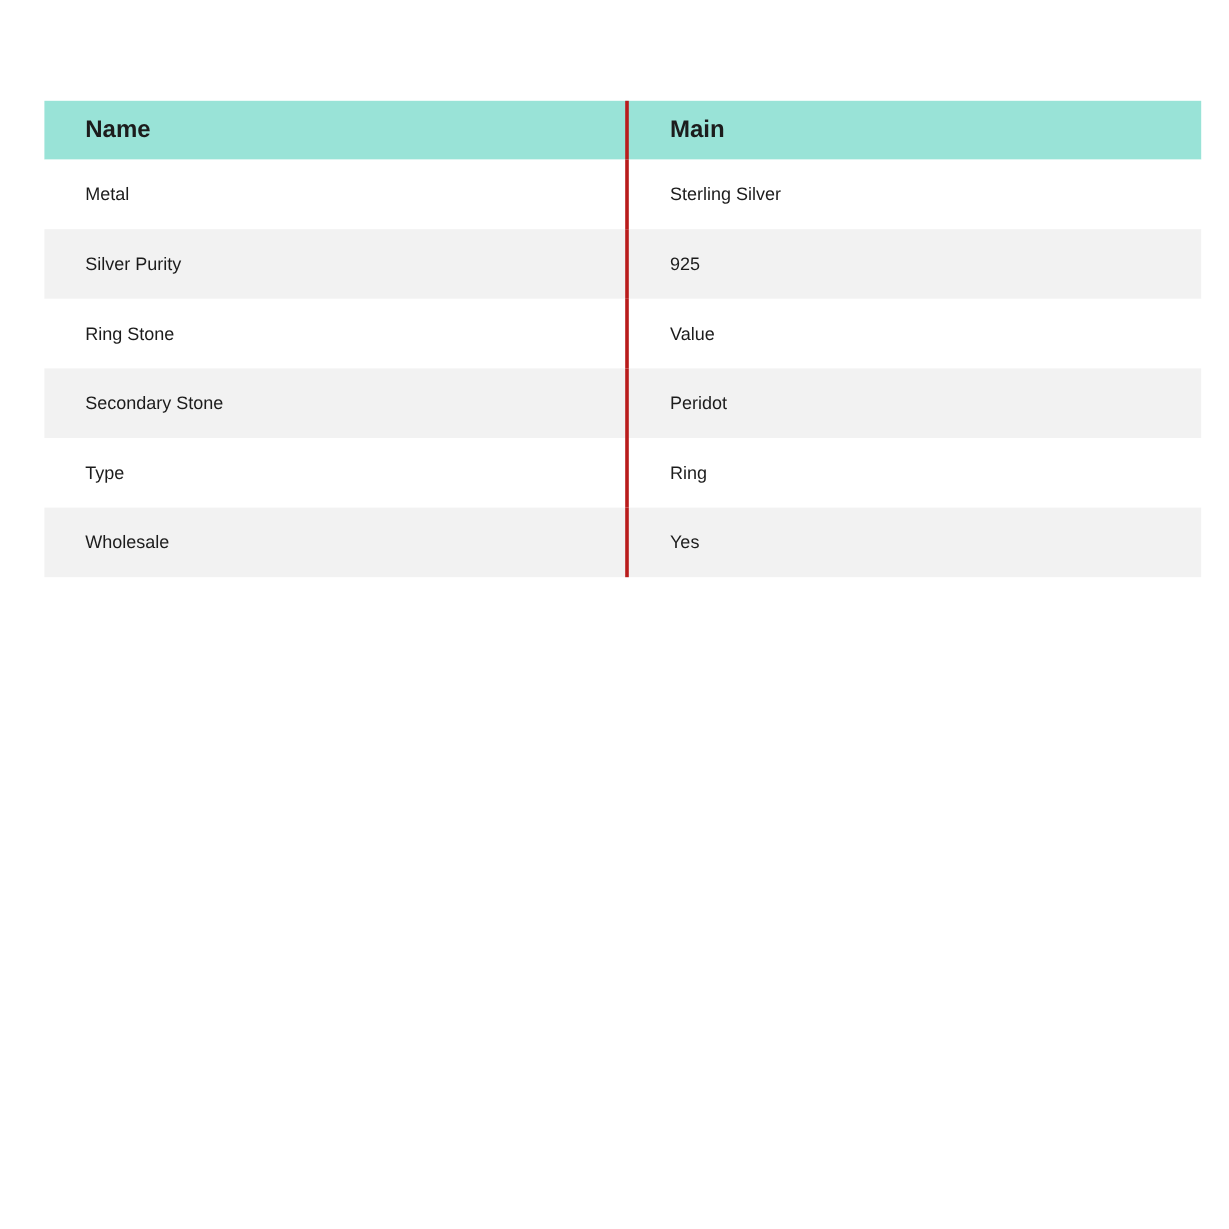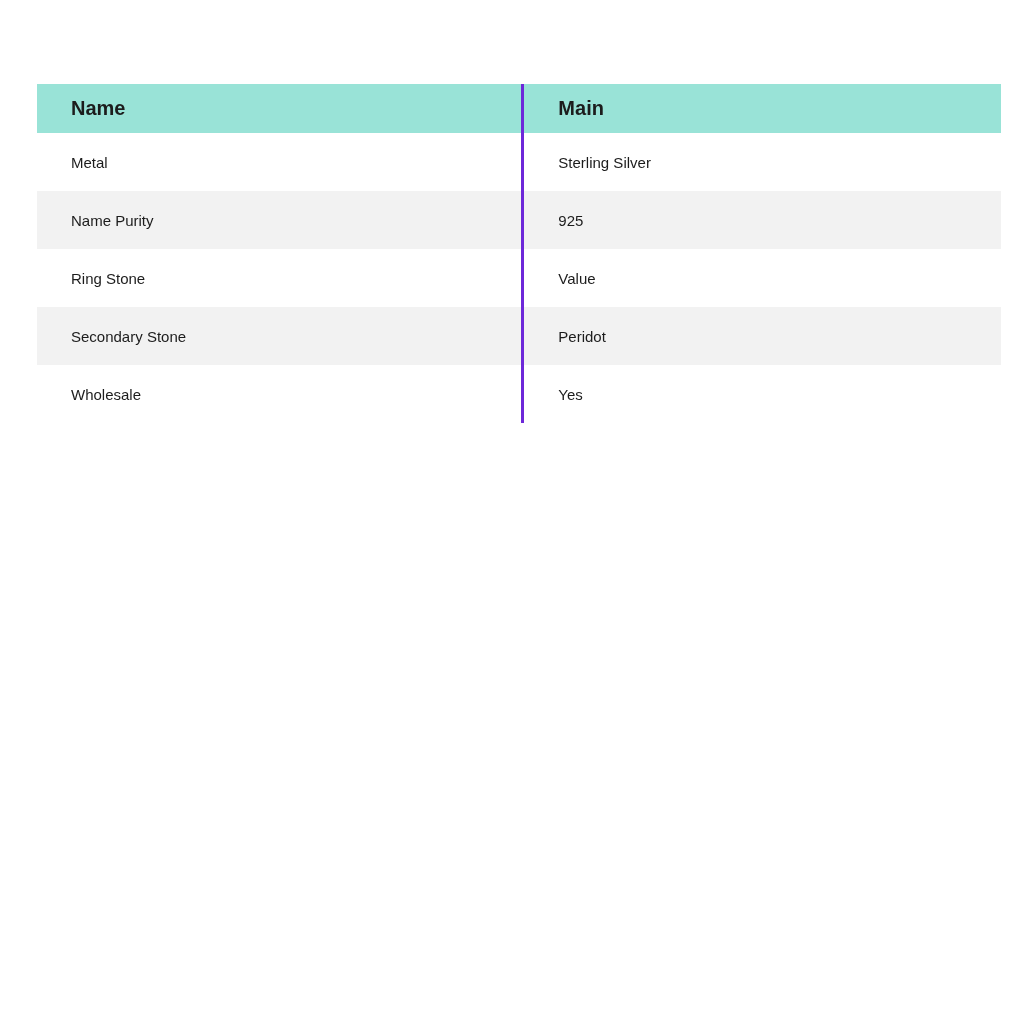--- a/index.html
+++ b/index.html
@@ -28,21 +28,21 @@
     background: #99e3d7;
     text-align: left;
     font-size: 20px;
     font-weight: 600;
     height: 49px;
     padding: 0 10px 0 34px;
     vertical-align: middle;
   }
   thead th.first,
   tbody td.first {
-    border-right: 3px solid #6d28d9;
+    border-right: 3px solid #b91c1c;
     margin-left: 41px;
   }
   tbody td {
     height: 58px;
     padding: 0 10px 0 34px;
     font-size: 15px;
     font-weight: 400;
     vertical-align: middle;
   }
   tbody tr:nth-child(even) {
@@ -66,30 +66,34 @@
         <th class="first">Name</th>
         <th>Main</th>
       </tr>
     </thead>
     <tbody id="spec-body">
         <tr>
           <td class="first">Metal</td>
           <td>Sterling Silver</td>
         </tr>
         <tr>
-          <td class="first">Name Purity</td>
+          <td class="first">Silver Purity</td>
           <td>925</td>
         </tr>
         <tr>
           <td class="first">Ring Stone</td>
           <td>Value</td>
         </tr>
         <tr>
           <td class="first">Secondary Stone</td>
           <td>Peridot</td>
         </tr>
         <tr>
+          <td class="first">Type</td>
+          <td>Ring</td>
+        </tr>
+        <tr>
           <td class="first">Wholesale</td>
           <td>Yes</td>
         </tr>
       </tbody>
   </table>
 </div>
 
 </body></html>

